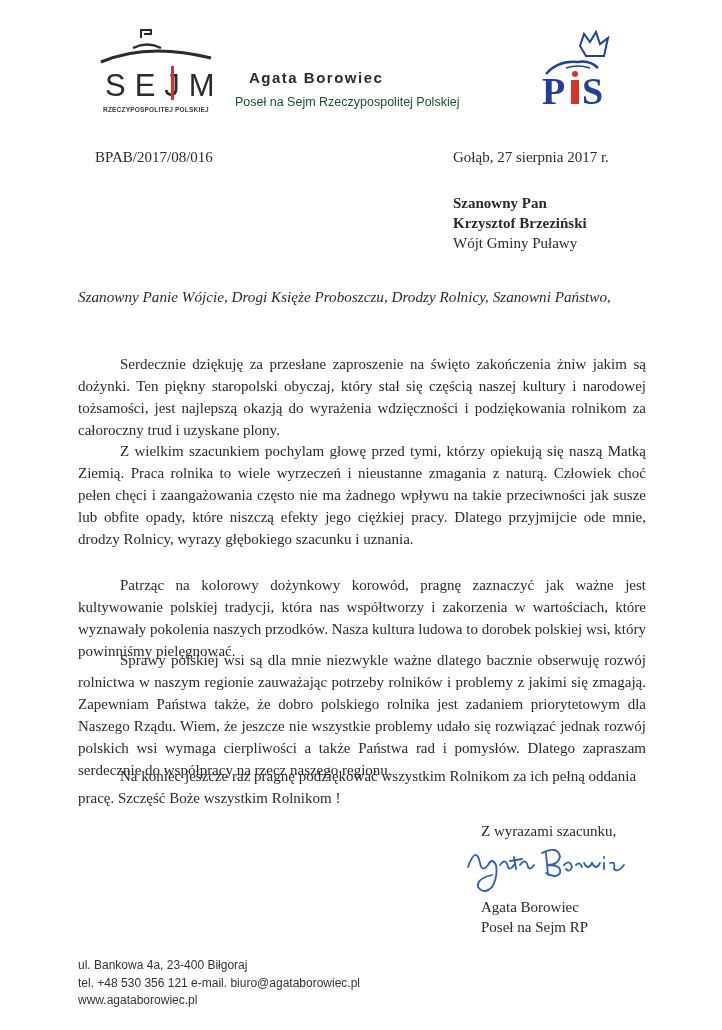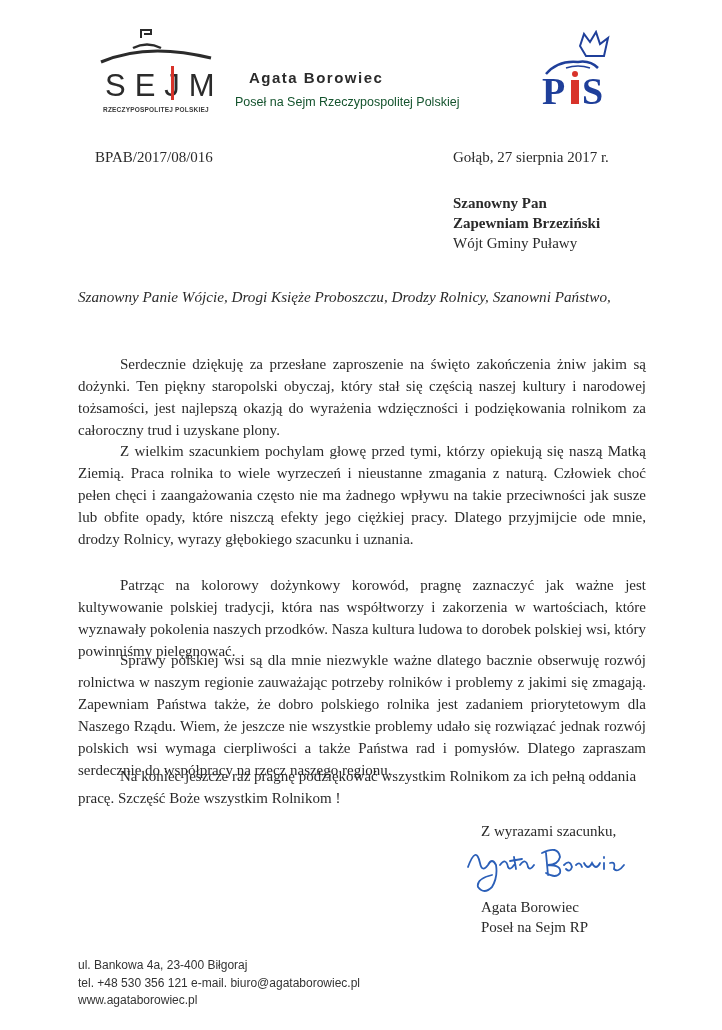--- a/index.html
+++ b/index.html
@@ -61,21 +61,21 @@
     <circle cx="37" cy="44" r="3" fill="#d8332a"></circle>
     <text x="44" y="74" font-family="Liberation Serif, serif" font-weight="bold" font-size="38" fill="#1f3f9a">S</text>
   </svg>
 </div>
 
 <div class="abs ref">BPAB/2017/08/016</div>
 <div class="abs date">Gołąb, 27 sierpnia 2017 r.</div>
 
 <div class="abs recipient">
   <div class="b">Szanowny Pan</div>
-  <div class="b">Zapewniam Brzeziński</div>
+  <div class="b">Krzysztof Brzeziński</div>
   <div>Wójt Gminy Puławy</div>
 </div>
 
 <div class="abs salutation">Szanowny Panie Wójcie, Drogi Księże Proboszczu, Drodzy Rolnicy, Szanowni Państwo,</div>
 
 <div class="abs para p1">Serdecznie dziękuję za przesłane zaproszenie na święto zakończenia żniw jakim są dożynki. Ten piękny staropolski obyczaj, który stał się częścią naszej kultury i narodowej tożsamości, jest najlepszą okazją do wyrażenia wdzięczności i podziękowania rolnikom za całoroczny trud i uzyskane plony.</div>
 <div class="abs para p2">Z wielkim szacunkiem pochylam głowę przed tymi, którzy opiekują się naszą Matką Ziemią. Praca rolnika to wiele wyrzeczeń i nieustanne zmagania z naturą. Człowiek choć pełen chęci i zaangażowania często nie ma żadnego wpływu na takie przeciwności jak susze lub obfite opady, które niszczą efekty jego ciężkiej pracy. Dlatego  przyjmijcie ode mnie, drodzy Rolnicy, wyrazy głębokiego szacunku i uznania.</div>
 <div class="abs para p3">Patrząc na kolorowy dożynkowy korowód, pragnę zaznaczyć jak ważne jest kultywowanie polskiej tradycji, która nas współtworzy i zakorzenia w wartościach, które wyznawały pokolenia naszych przodków. Nasza kultura ludowa to dorobek polskiej wsi, który powinniśmy pielęgnować.</div>
 <div class="abs para p4">Sprawy polskiej wsi są dla mnie niezwykle ważne dlatego bacznie obserwuję rozwój rolnictwa w naszym regionie zauważając potrzeby rolników i problemy z jakimi się zmagają. Zapewniam Państwa także, że dobro polskiego rolnika jest zadaniem priorytetowym dla Naszego Rządu. Wiem, że jeszcze nie wszystkie problemy udało się rozwiązać jednak rozwój polskich wsi wymaga cierpliwości a także Państwa rad i pomysłów. Dlatego zapraszam serdecznie do współpracy na rzecz naszego regionu.</div>
 <div class="abs para p5" style="text-align:left;">Na koniec jeszcze raz pragnę podziękować wszystkim Rolnikom za ich pełną oddania pracę. Szczęść Boże wszystkim Rolnikom !</div>

